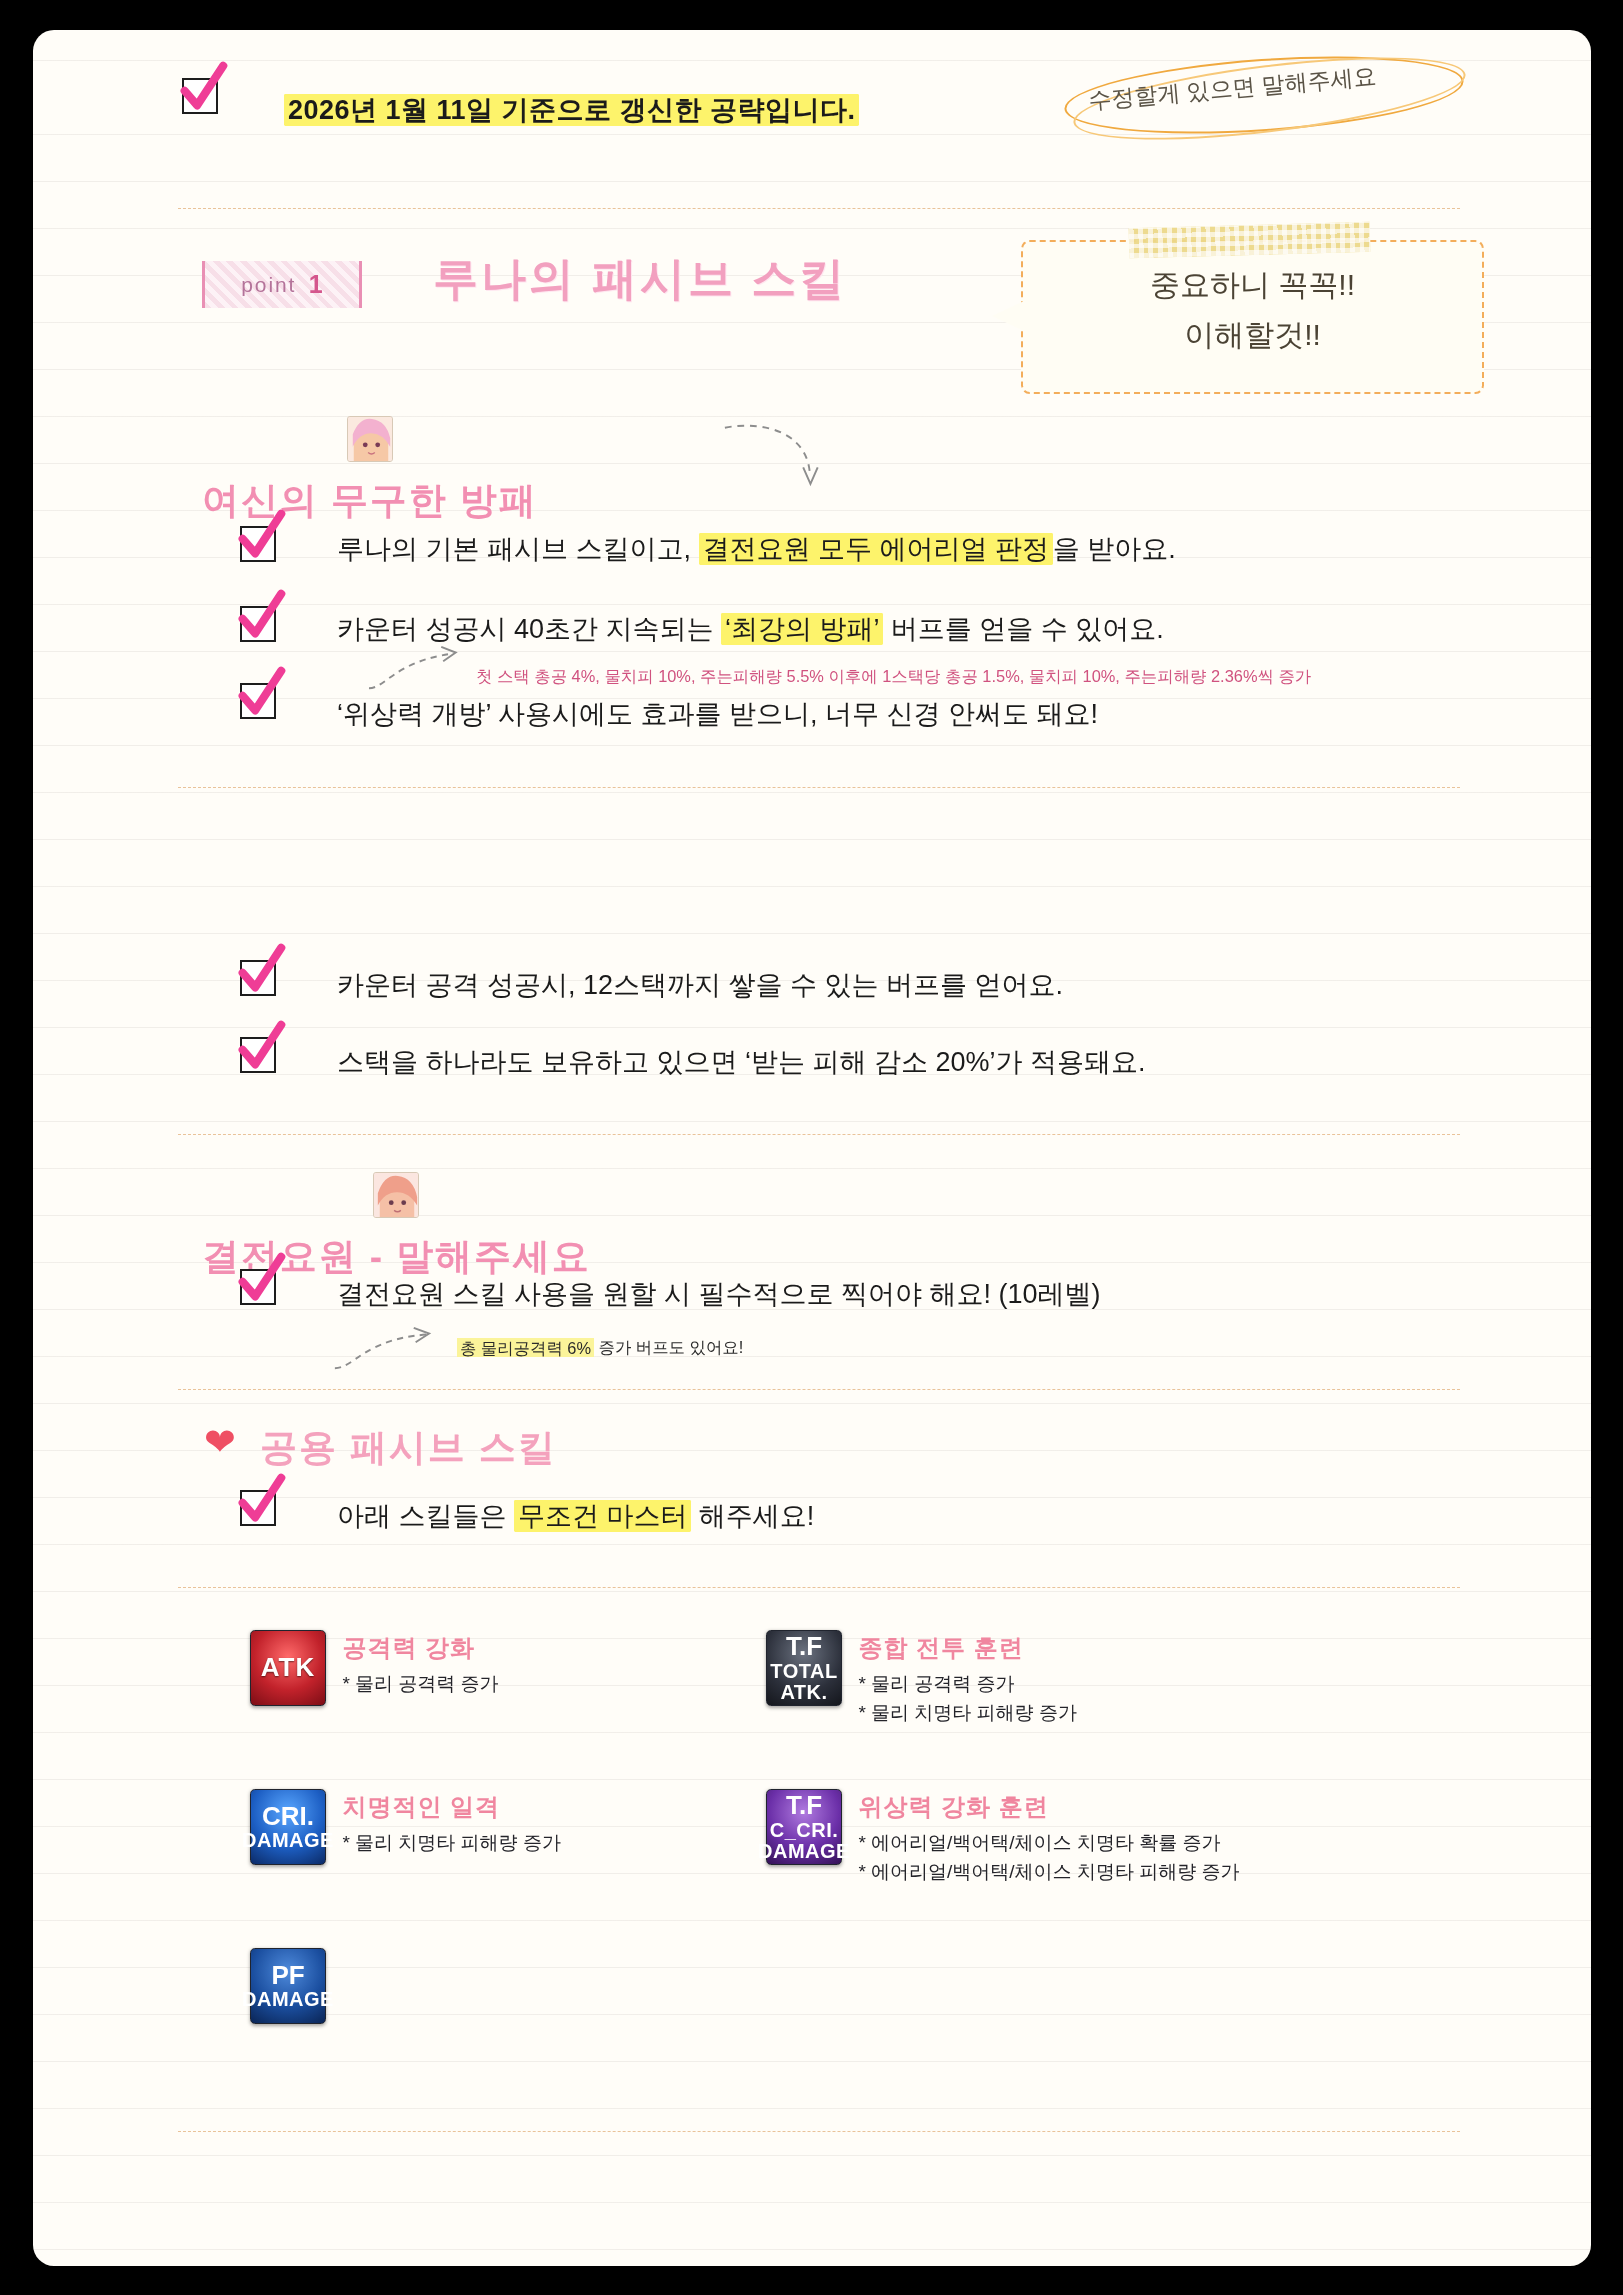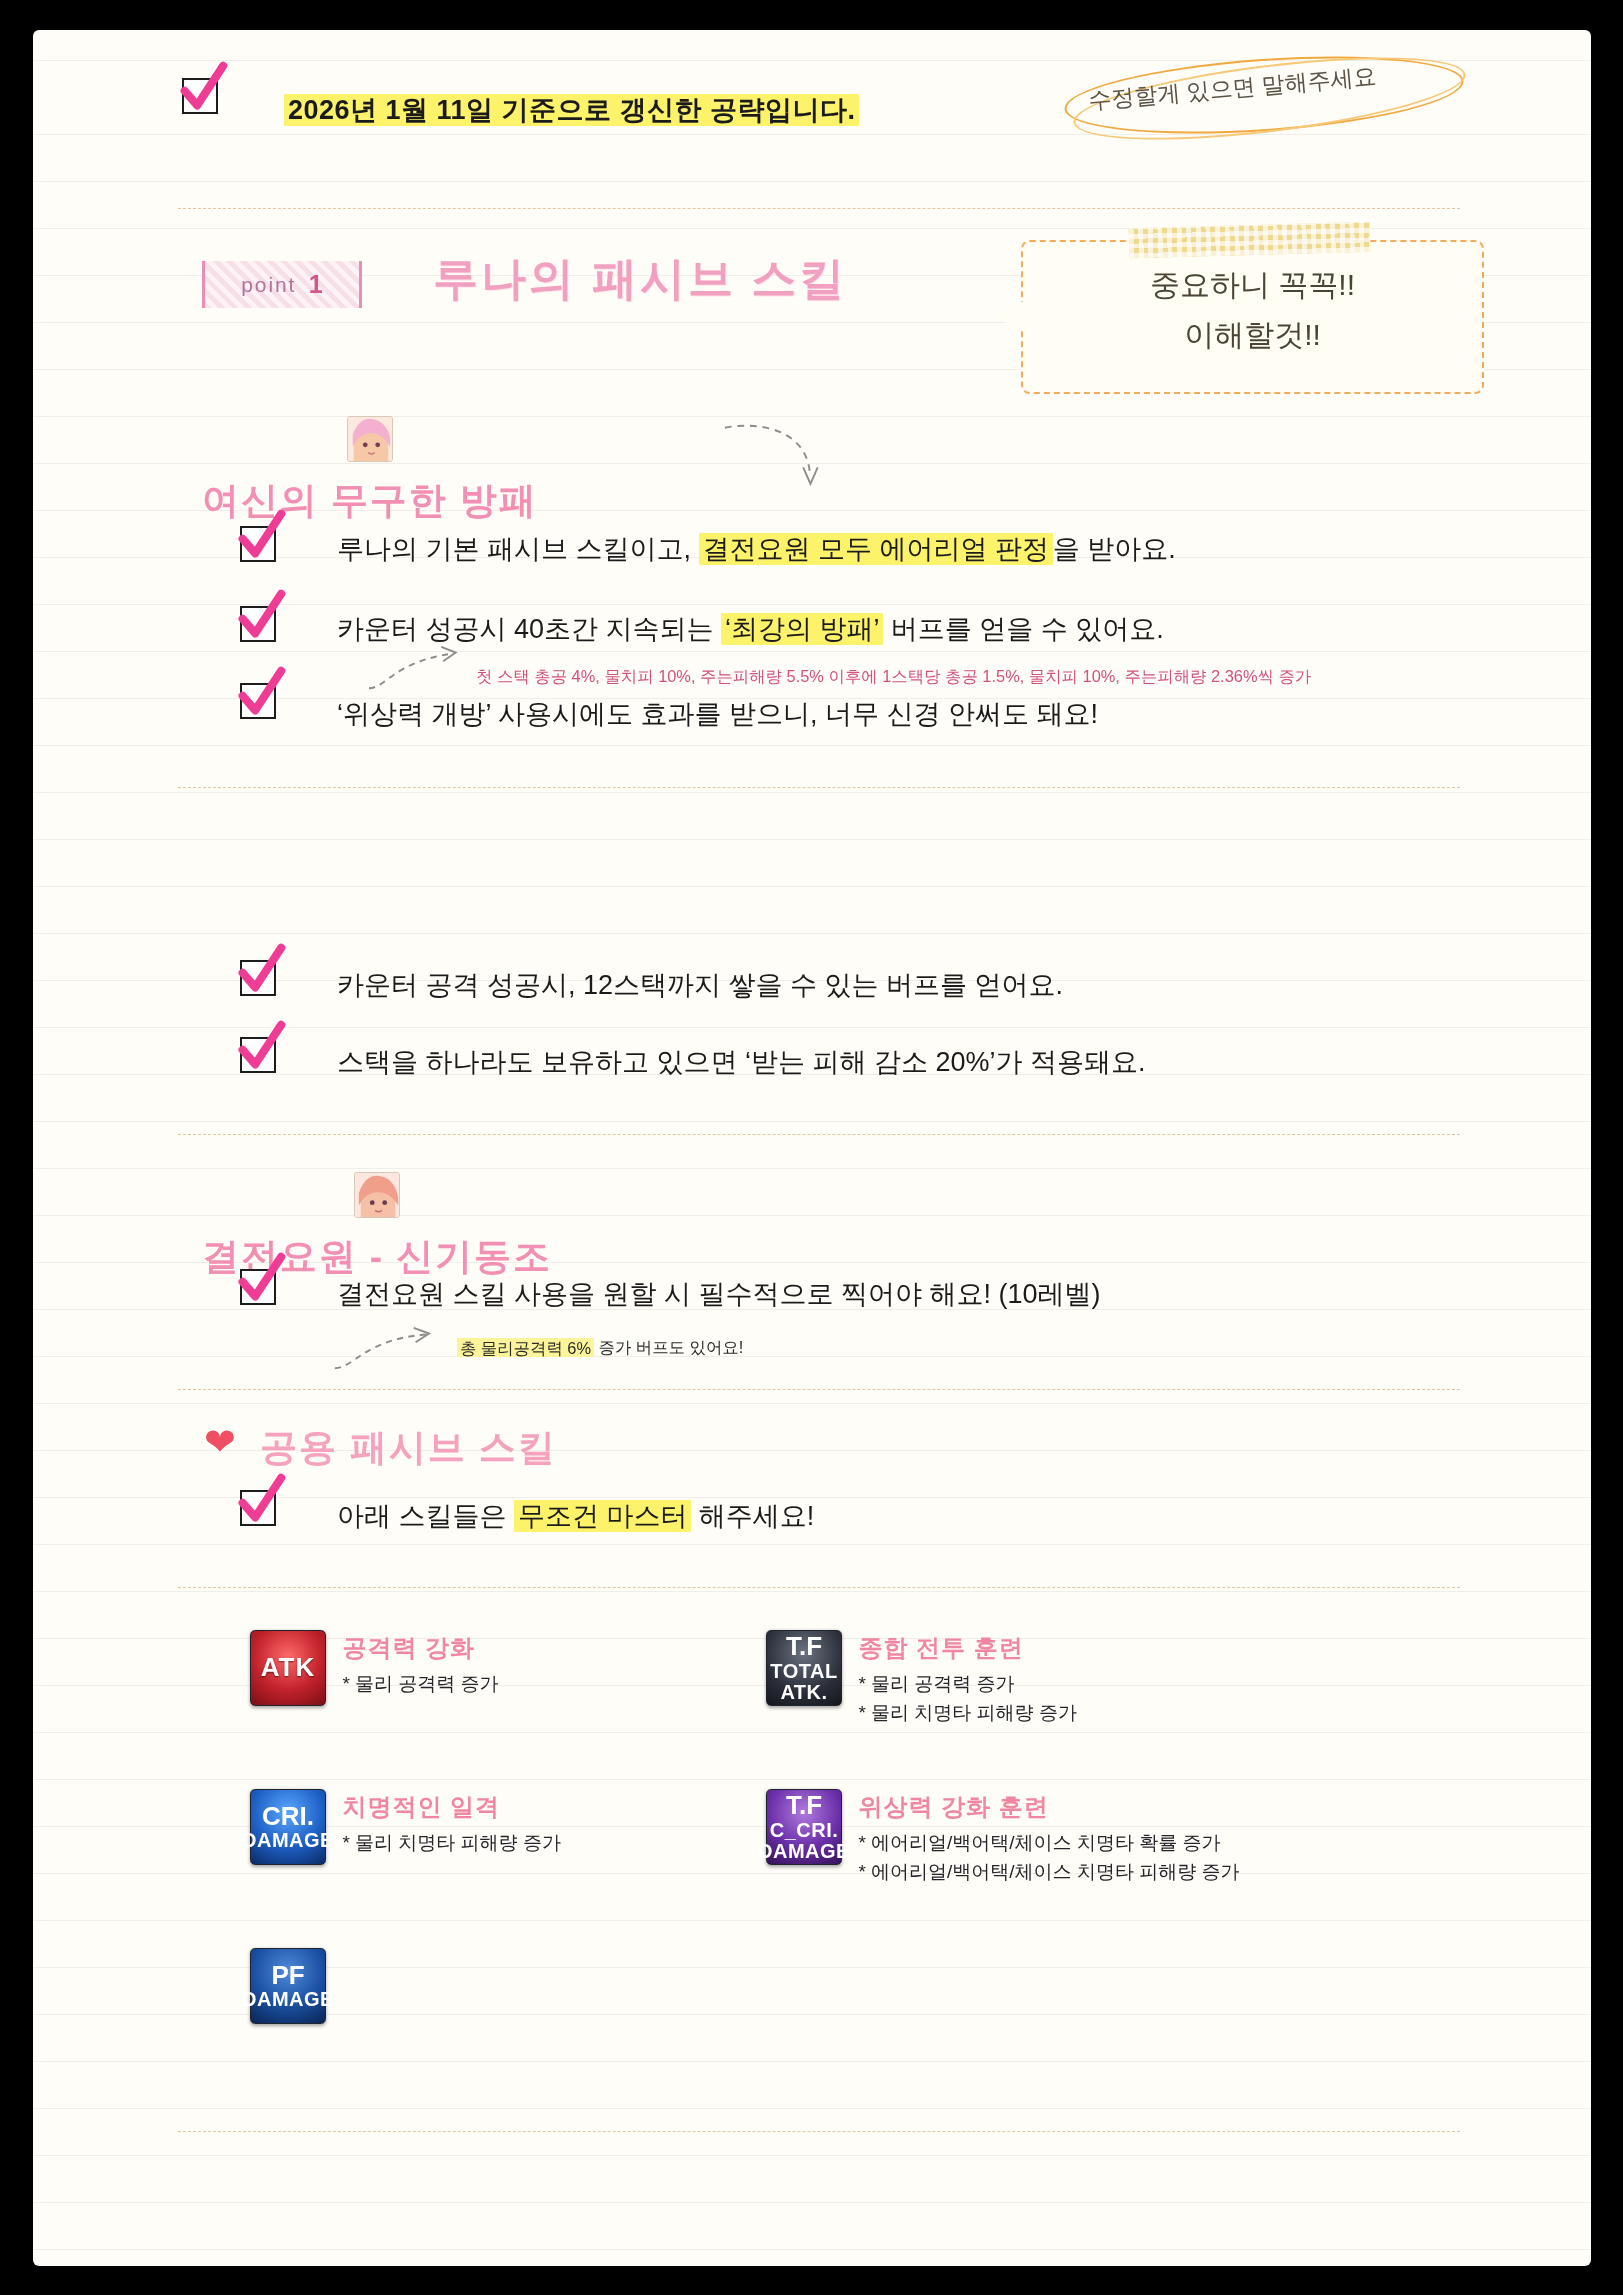--- a/index.html
+++ b/index.html
@@ -18,21 +18,21 @@
     top: 0; left: 0;
     width: 1623px; height: 2295px;
     background: #000000;
   }
   .paper {
     position: absolute;
     top: 30px; left: 33px;
     width: 1558px;
     height: 2236px;
     background: #fffdf8;
-    border-radius: 6px;
+    border-radius: 21px;
     overflow: hidden;
     padding-left: 40px;
   }
   
   .rules {
     position: absolute;
     top: 0; left: 0; right: 0; bottom: 0;
     background-image: repeating-linear-gradient(
       to bottom,
       rgba(0,0,0,0) 0px,
@@ -407,21 +407,21 @@
         <div class="portrait">
           <svg viewBox="0 0 96 96" width="46" height="46">
             <rect width="96" height="96" fill="#fbe6e0"></rect>
             <path d="M12 42 Q22 6 48 8 Q76 10 84 44 L84 96 L12 96 Z" fill="#f5c0a6"></path>
             <path d="M8 42 Q22 2 50 6 Q82 10 90 50 L90 68 Q74 40 48 40 Q22 40 8 68 Z" fill="#ef9f8a"></path>
             <circle cx="36" cy="62" r="5" fill="#6b3c4e"></circle>
             <circle cx="62" cy="62" r="5" fill="#6b3c4e"></circle>
             <path d="M42 78 Q49 84 56 78" stroke="#bf6f74" stroke-width="3" fill="none"></path>
           </svg>
         </div>
-        <div class="skill-name">결전요원 - 신기동조</div>
+        <div class="skill-name">결전요원 - 말해주세요</div>
       </div>
 
       <div class="cbox" style="left:207px; top:1239px;">
         <svg class="tick" viewBox="0 0 110 110">
           <path d="M18 62 L44 92 L98 10" fill="none" stroke="#ef3d96" stroke-width="17" stroke-linecap="round" stroke-linejoin="round"></path>
         </svg>
       </div>
       <div class="item-text" style="left:304px; top:1246px;">결전요원 스킬 사용을 원할 시 필수적으로 찍어야 해요! (10레벨)</div>
 
       <svg class="arrow-svg" style="left:299px; top:1292px;" width="125" height="53" viewBox="0 0 260 110">

